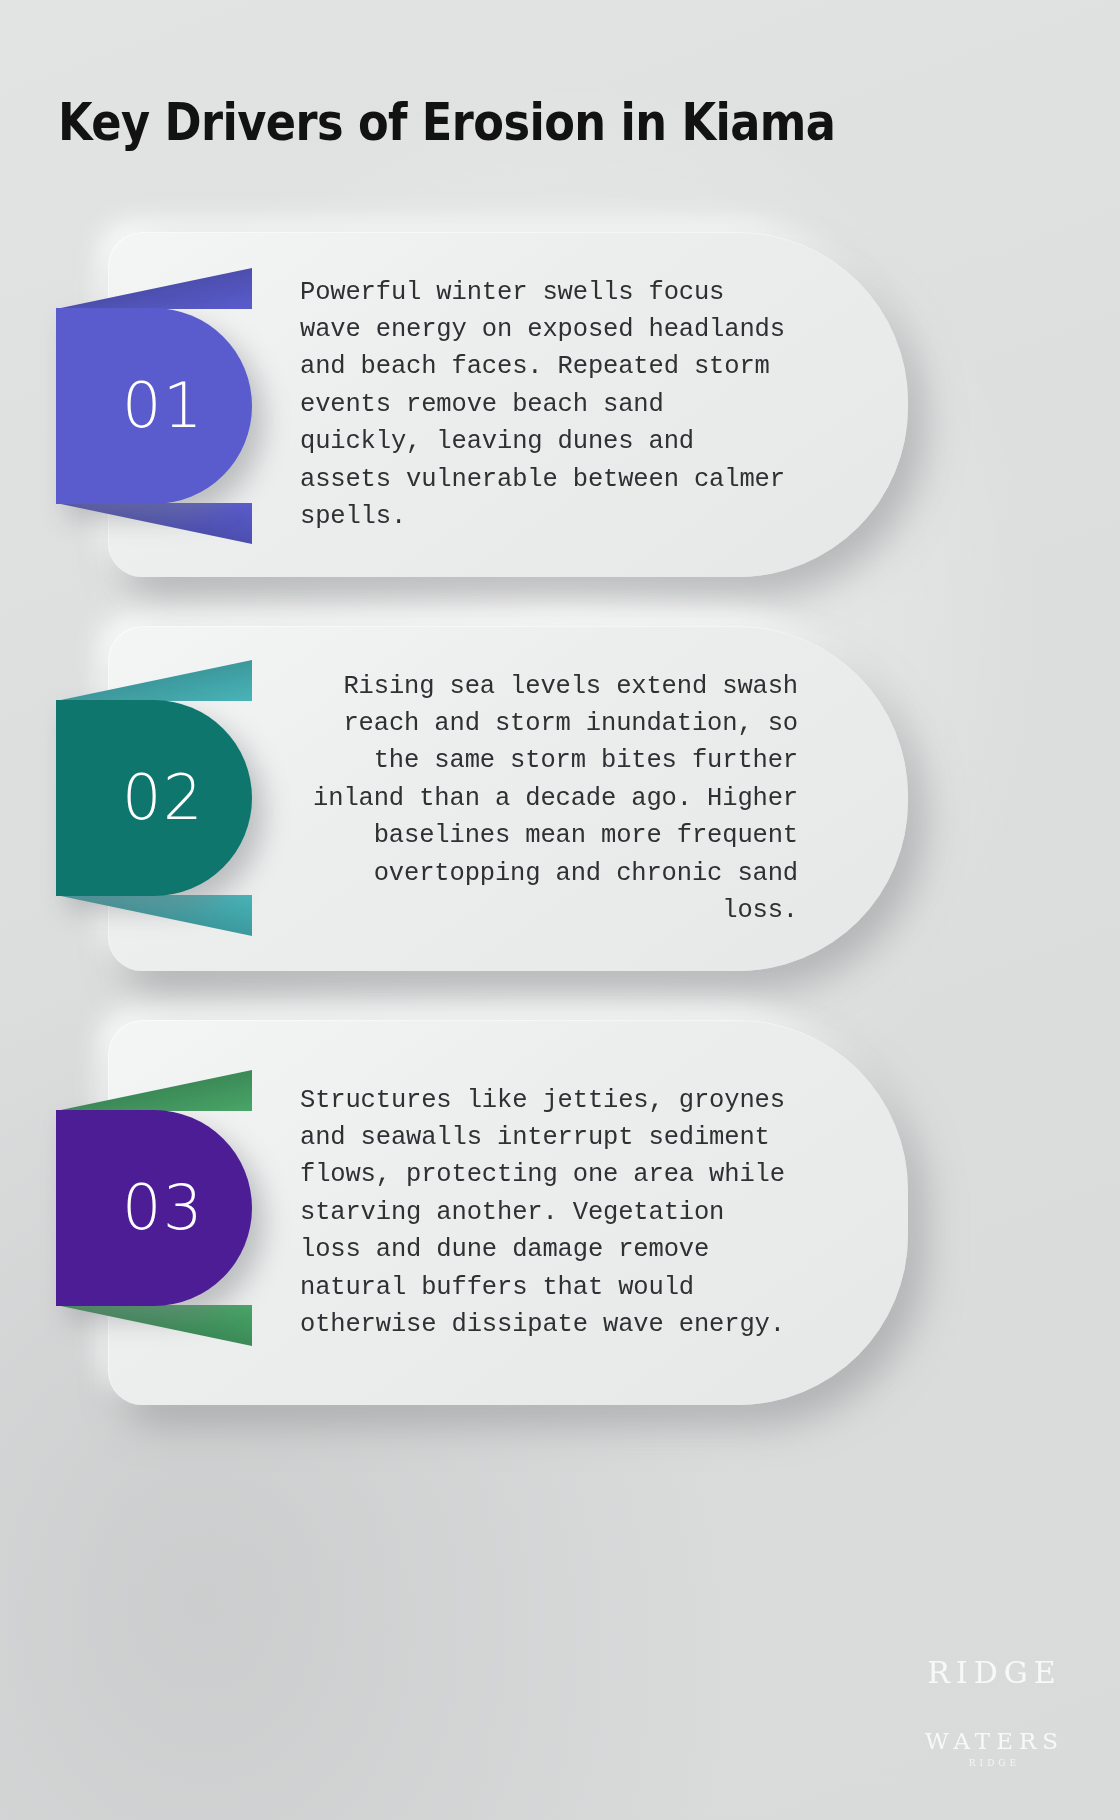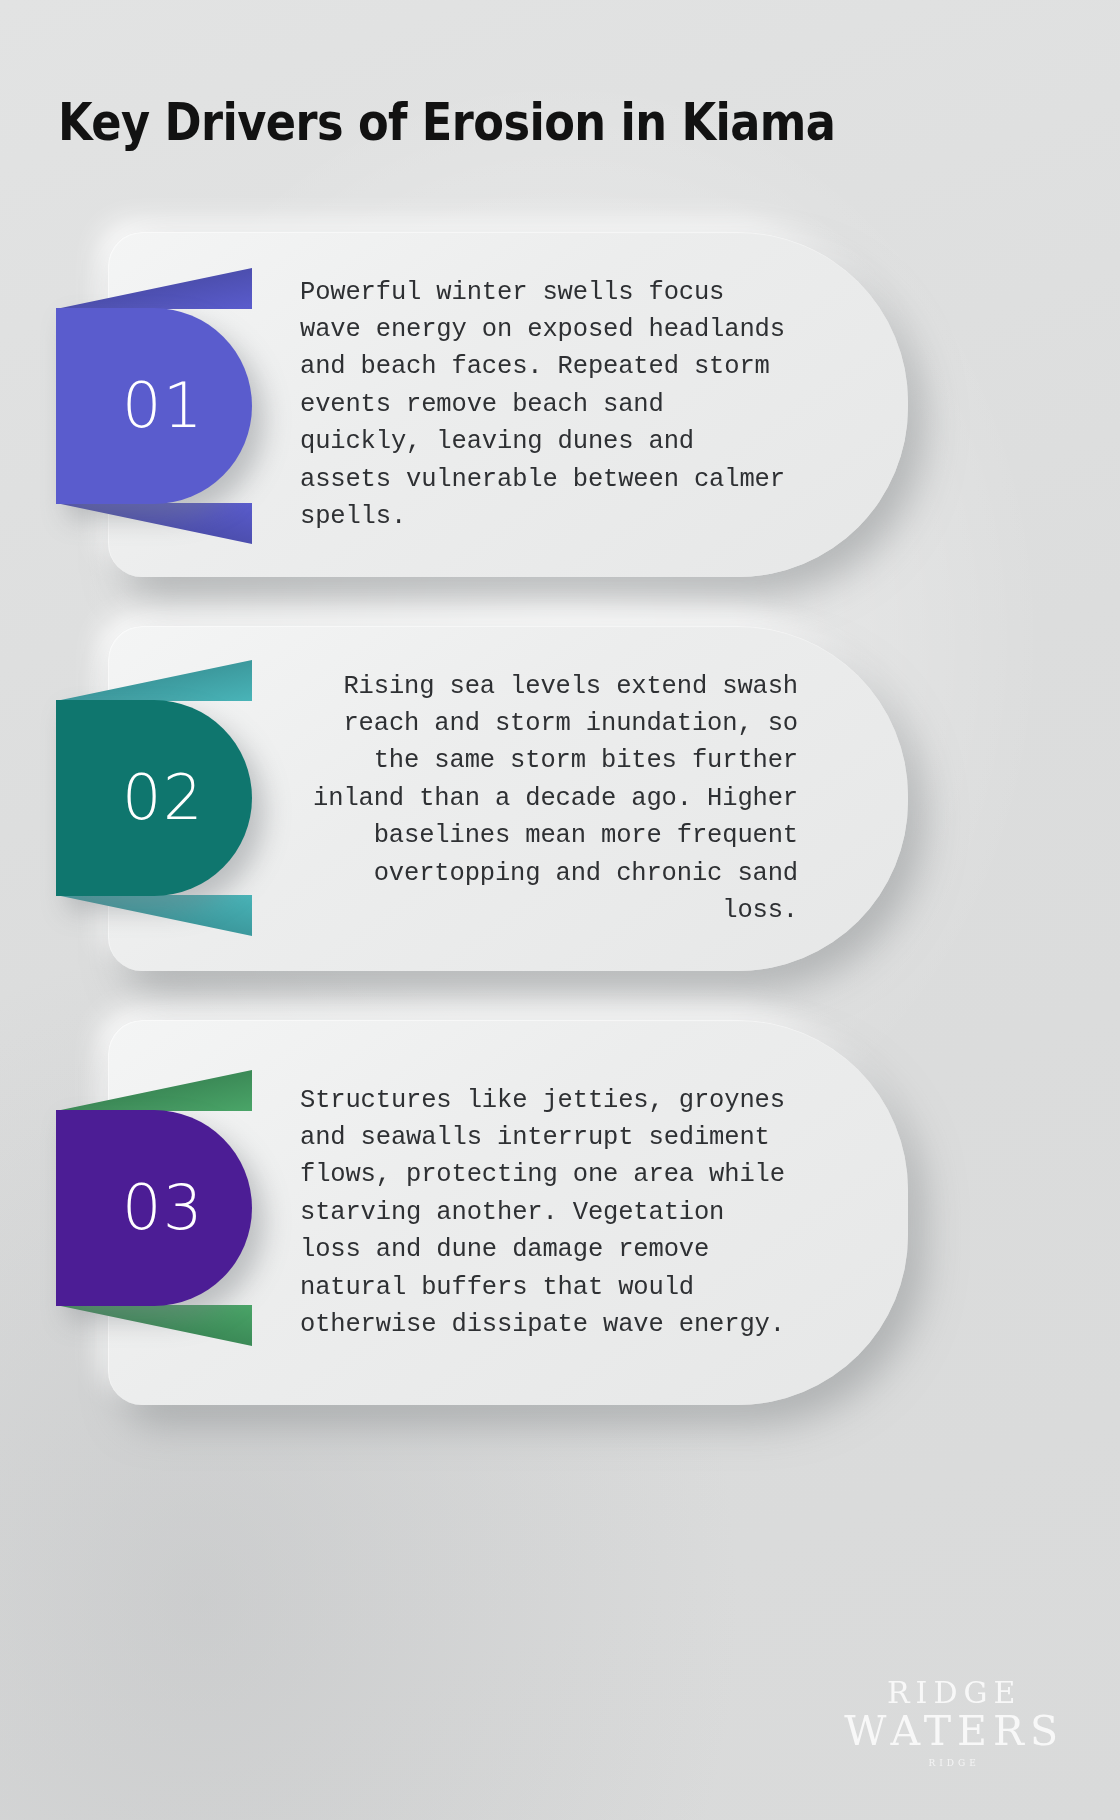--- a/index.html
+++ b/index.html
@@ -135,23 +135,24 @@
     opacity: 0.82;
     font-family: "DejaVu Serif", serif;
     user-select: none;
   }
   .logo-line1 {
     font-size: 30px;
     letter-spacing: 6px;
     line-height: 1.12;
   }
   .logo-line2 {
-    font-size: 41px;
+    font-size: 23px;
     letter-spacing: 6px;
     line-height: 1.12;
+    margin-top: 40px;
   }
   .logo-sub {
     font-size: 9px;
     letter-spacing: 4px;
     margin-top: 3px;
     opacity: 0.9;
   }
 </style>
 </head>
 <body style="background: rgb(223, 224, 224);">

